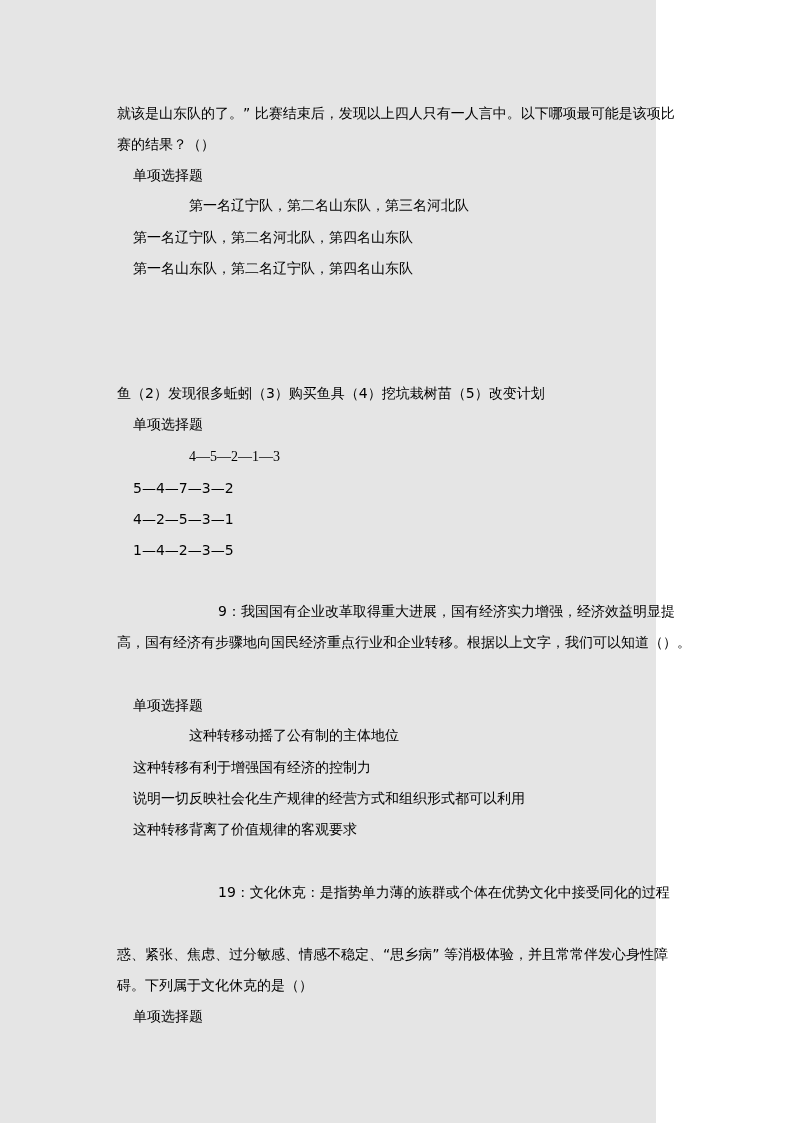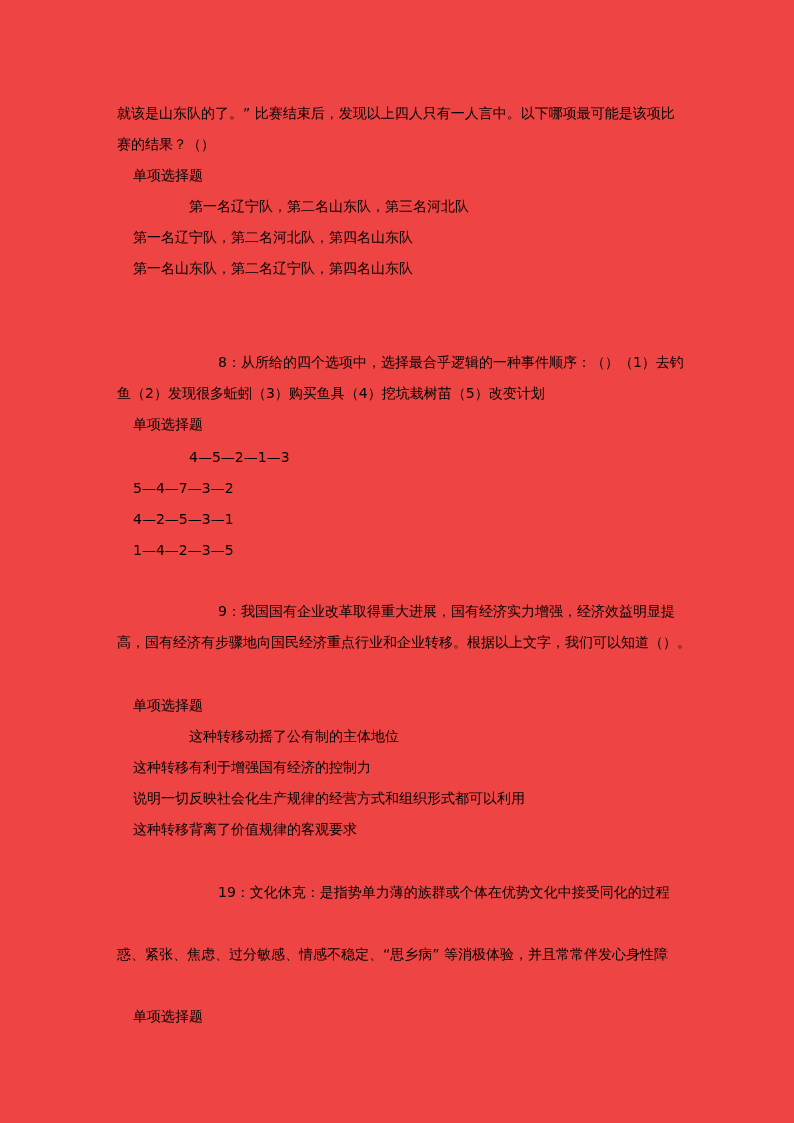--- a/index.html
+++ b/index.html
@@ -1,52 +1,52 @@
 <!DOCTYPE html>
 <html><head>
   <meta charset="utf-8">
   <style>
     html, body { margin: 0; padding: 0; background: #ffffff; }
     body {
       width: 794px; height: 1123px; position: relative; overflow: hidden;
       font-family: "DejaVu Sans", "Liberation Sans", sans-serif;
       color: #000000; font-size: 14px;
     }
-    .page { position: absolute; left: 0; top: 0; width: 794px; height: 1123px; background: #ef4444; }
+    .page { position: absolute; left: 0; top: 0; width: 656px; height: 1123px; background: #e5e5e5; }
     .line { position: absolute; white-space: nowrap; line-height: 20px; font-size: 14px; }
     .l0 { left: 117px; }
     .l1 { left: 133px; }
-    .l2 { left: 189px; }
+    .l2 { left: 189px; font-family: Liberation Serif, serif; }
     .lq { left: 218px; }
   </style>
 </head>
 <body>
 
 <div class="page">
 
   <div class="line l0" style="top:103px">就该是山东队的了。” 比赛结束后，发现以上四人只有一人言中。以下哪项最可能是该项比</div>
   <div class="line l0" style="top:134px">赛的结果？（）</div>
   <div class="line l1" style="top:165px">单项选择题</div>
   <div class="line l2" style="top:196px">第一名辽宁队，第二名山东队，第三名河北队</div>
   <div class="line l1" style="top:227px">第一名辽宁队，第二名河北队，第四名山东队</div>
   <div class="line l1" style="top:258px">第一名山东队，第二名辽宁队，第四名山东队</div>
 
-  <div class="line lq" style="top:352px">8：从所给的四个选项中，选择最合乎逻辑的一种事件顺序：（）（1）去钓</div>
   <div class="line l0" style="top:383px">鱼（2）发现很多蚯蚓（3）购买鱼具（4）挖坑栽树苗（5）改变计划</div>
   <div class="line l1" style="top:414px">单项选择题</div>
   <div class="line l2" style="top:447px">4—5—2—1—3</div>
   <div class="line l1" style="top:478px">5—4—7—3—2</div>
   <div class="line l1" style="top:509px">4—2—5—3—1</div>
   <div class="line l1" style="top:540px">1—4—2—3—5</div>
 
   <div class="line lq" style="top:601px">9：我国国有企业改革取得重大进展，国有经济实力增强，经济效益明显提</div>
   <div class="line l0" style="top:632px">高，国有经济有步骤地向国民经济重点行业和企业转移。根据以上文字，我们可以知道（）。</div>
   <div class="line l1" style="top:695px">单项选择题</div>
   <div class="line l2" style="top:726px">这种转移动摇了公有制的主体地位</div>
   <div class="line l1" style="top:788px">说明一切反映社会化生产规律的经营方式和组织形式都可以利用</div>
   <div class="line l1" style="top:757px">这种转移有利于增强国有经济的控制力</div>
   <div class="line l1" style="top:819px">这种转移背离了价值规律的客观要求</div>
 
   <div class="line lq" style="top:882px">19：文化休克：是指势单力薄的族群或个体在优势文化中接受同化的过程</div>
   <div class="line l0" style="top:944px">惑、紧张、焦虑、过分敏感、情感不稳定、“思乡病” 等消极体验，并且常常伴发心身性障</div>
+  <div class="line l0" style="top:975px">碍。下列属于文化休克的是（）</div>
   <div class="line l1" style="top:1006px">单项选择题</div>
 
 </div>
 
 </body></html>

